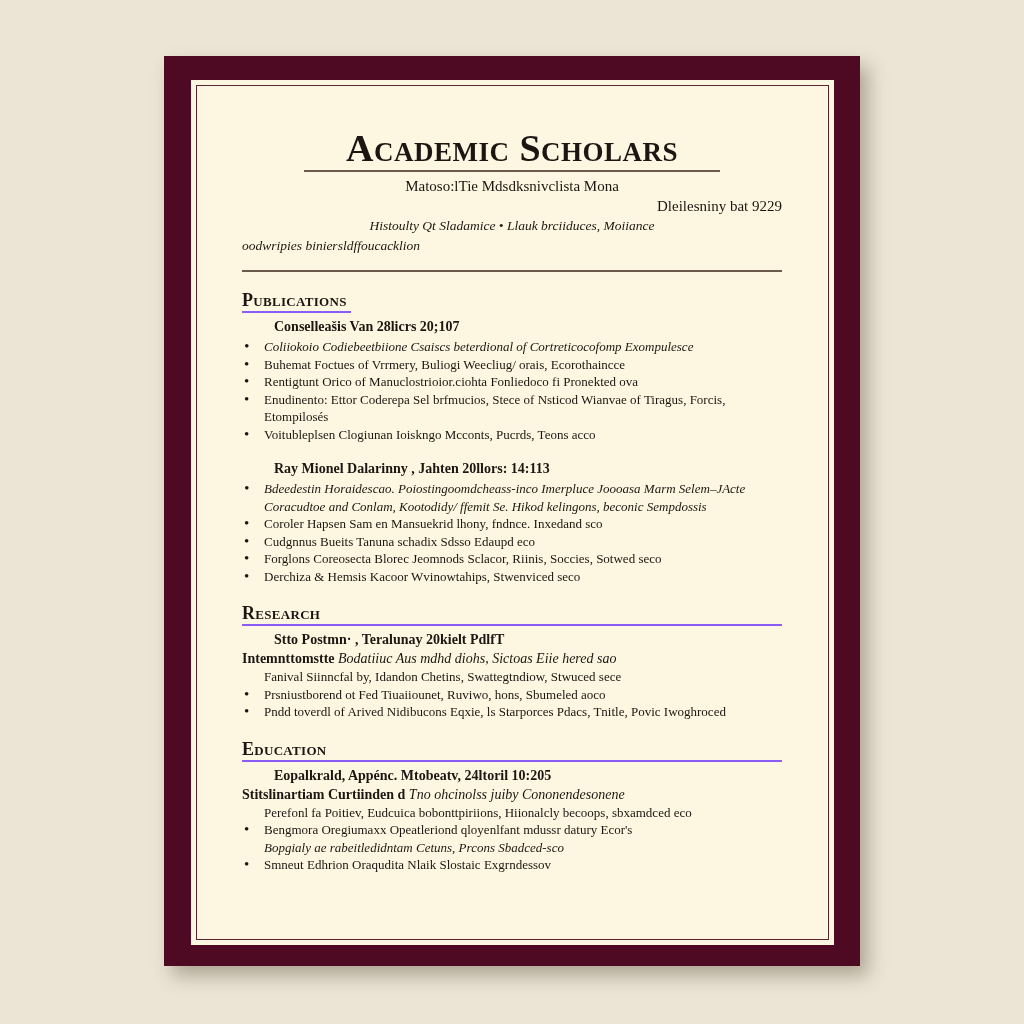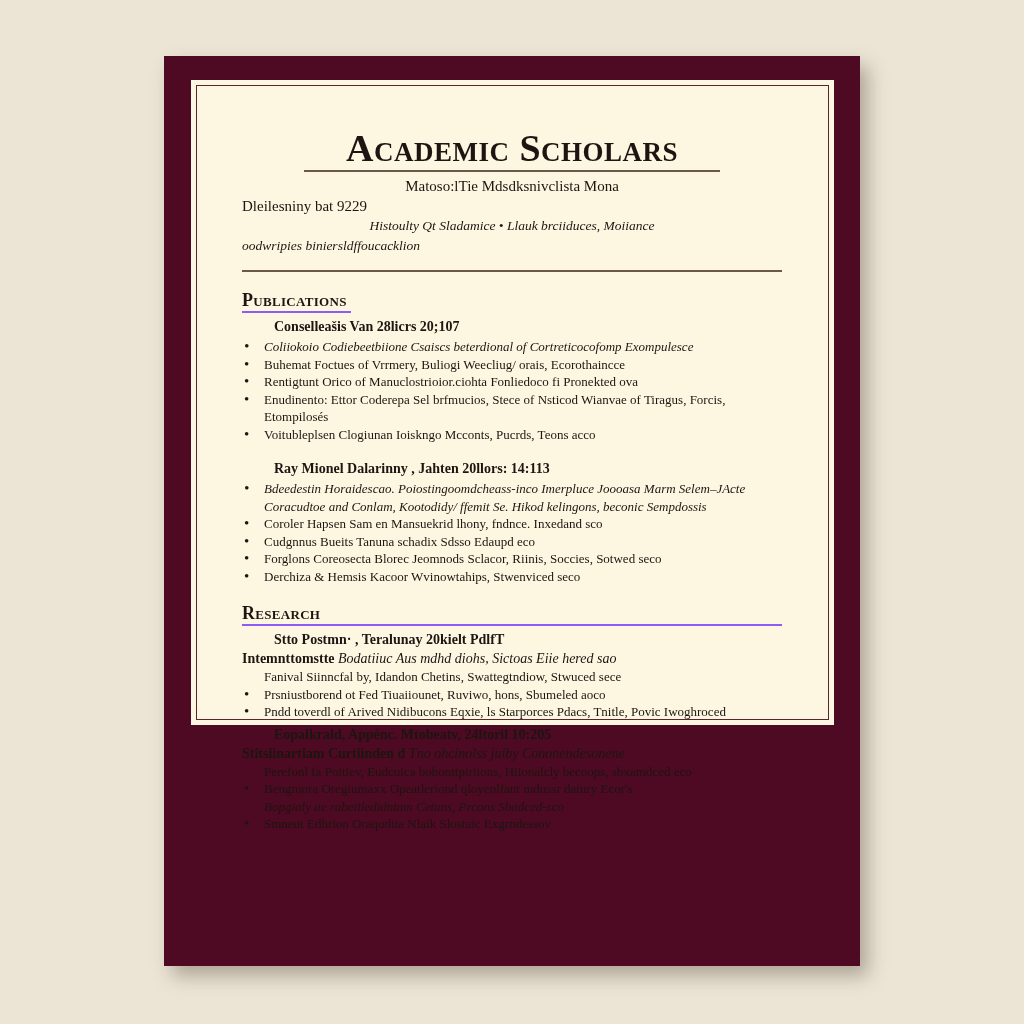--- a/index.html
+++ b/index.html
@@ -14,21 +14,21 @@
     .frame {
       position: absolute;
       left: 164px; top: 56px;
       width: 696px; height: 910px;
       background: #4e0a22;
       box-shadow: 8px 10px 18px rgba(60,45,30,0.35);
     }
     .mat {
       position: absolute;
       left: 27px; top: 24px;
-      width: 643px; height: 645px;
+      width: 643px; height: 865px;
       background: #fdf7e1;
     }
     .inner-line {
       position: absolute;
       left: 5px; top: 5px; right: 5px; bottom: 5px;
       border: 1.5px solid #5a2430;
     }
     .content {
       position: absolute;
       left: 51px; top: 48px;
@@ -41,21 +41,21 @@
       letter-spacing: 0.5px;
       font-variant: small-caps;
       line-height: 40px;
       margin: 0;
       padding-bottom: 2px;
       border-bottom: 2px solid #6b5a4a;
       width: 416px;
       margin-left: 62px;
     }
     .sub1 { text-align:center; font-size:15px; line-height:20px; margin-top:4px; }
-    .sub2 { text-align:left; font-size:15px; line-height:20px; }
+    .sub2 { text-align:right; font-size:15px; line-height:20px; }
     .sub3 { text-align:center; font-size:13.5px; font-style:italic; line-height:20px; }
     .sub4 { text-align:left; font-size:13.5px; font-style:italic; line-height:20px; }
     .header-rule { height: 2px; background: #6b5a4a; margin-top: 14px; }
 
     .section-head {
       font-size: 18px; font-weight: bold; font-variant: small-caps;
       letter-spacing: 0.3px;
       line-height: 20px;
       margin-top: 18px;
       border-bottom: 2px solid #8b5cf6;
@@ -128,20 +128,21 @@
           <i>Bodatiiuc Aus mdhd diohs, Sictoas Eiie hered sao</i>
         </div>
         <ul>
           <li class="cont">Fanival Siinncfal by, Idandon Chetins, Swattegtndiow, Stwuced sece</li>
           <li class="bullet">Prsniustborend ot Fed Tiuaiiounet, Ruviwo, hons, Sbumeled aoco</li>
           <li class="bullet">Pndd toverdl of Arived Nidibucons Eqxie, ls Starporces Pdacs, Tnitle, Povic Iwoghroced</li>
         </ul>
       </div>
 
       <div>
+        <div class="section-head">Education</div>
         <div class="entry-head">Eopalkrald, Appénc. Mtobeatv, 24ltoril 10:205</div>
         <div class="entry-sub">
           <b>Stitslinartiam Curtiinden d</b>
           <i>Tno ohcinolss juiby Cononendesonene</i>
         </div>
         <ul>
           <li class="cont">Perefonl fa Poitiev, Eudcuica bobonttpiriions, Hiionalcly becoops, sbxamdced eco</li>
           <li class="bullet">Bengmora Oregiumaxx Opeatleriond qloyenlfant mdussr datury Ecor's</li>
           <li class="cont ital">Bopgialy ae rabeitledidntam Cetuns, Prcons Sbadced-sco</li>
           <li class="bullet">Smneut Edhrion Oraqudita Nlaik Slostaic Exgrndessov</li>

